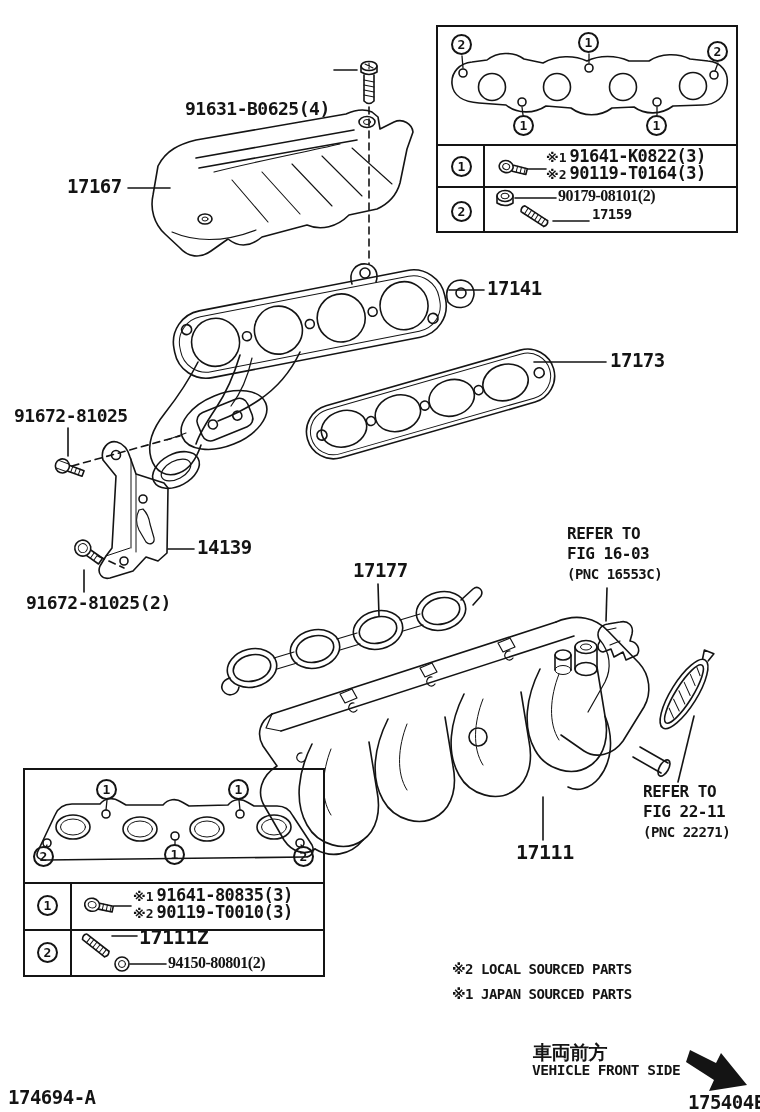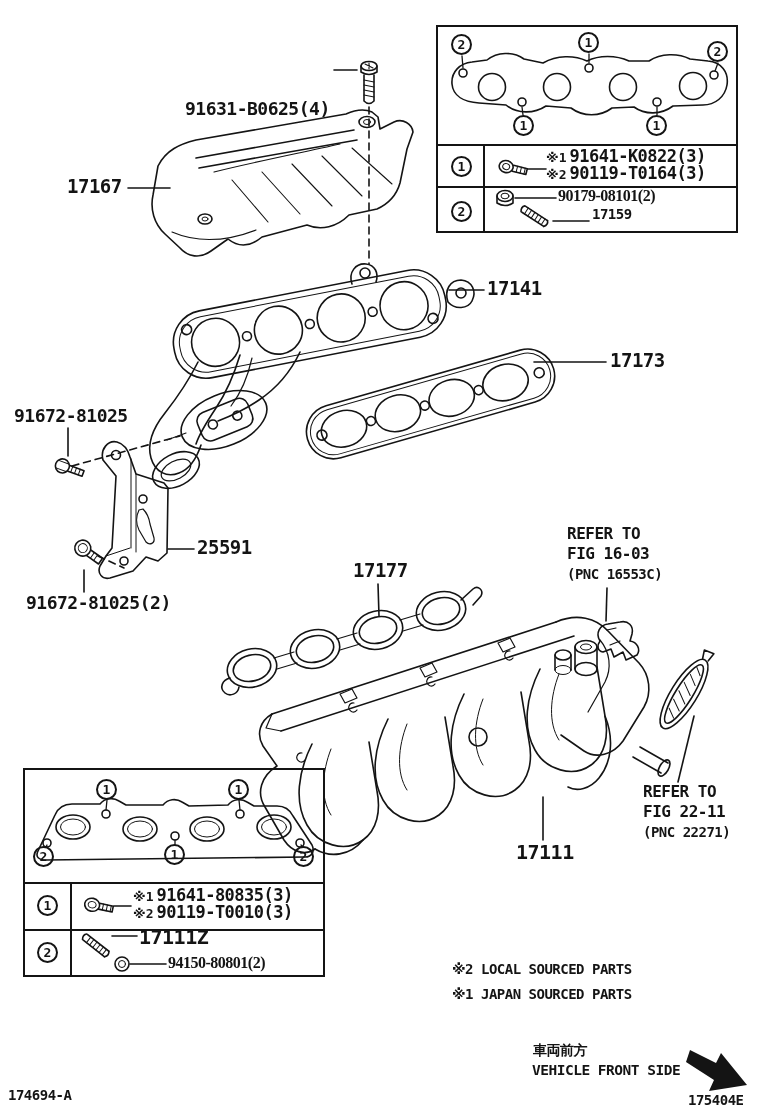--- a/index.html
+++ b/index.html
@@ -1,21 +1,21 @@
 <!DOCTYPE html>
 <html><head>
 <meta charset="utf-8">
 <style>
   html,body{margin:0;padding:0;background:#fff;}
   #canvas{position:relative;width:760px;height:1112px;background:#fff;overflow:hidden;
           font-family:"DejaVu Sans Mono","DejaVu Sans",monospace;color:#141414;}
   svg{position:absolute;left:0;top:0;}
   .lbl{position:absolute;font-weight:bold;white-space:nowrap;letter-spacing:-0.5px;line-height:1.05;}
   .f18{font-size:18px;} .f19{font-size:19px;} .f20{font-size:20px;} .f21{font-size:14px;}
-  .f17{font-size:16px;font-family:Liberation Serif, serif;} .f16{font-size:16px;} .f15{font-size:14px;} .f14{font-size:14px;}
+  .f17{font-size:16px;font-family:Liberation Serif, serif;} .f16{font-size:16px;} .f15{font-size:19px;} .f14{font-size:14px;}
   .refer div{line-height:20px;}
   .pbox{position:absolute;border:2px solid #141414;box-sizing:border-box;}
   .hl{position:absolute;height:2px;background:#141414;}
   .vl{position:absolute;width:2px;background:#141414;}
   .co{position:absolute;width:21px;height:21px;border:2px solid #141414;border-radius:50%;
       box-sizing:border-box;display:flex;align-items:center;justify-content:center;
       font-size:13px;font-weight:bold;background:transparent;}
   .pre{font-size:13px;font-weight:bold;margin-right:3px;}
   .num{font-size:17px;font-weight:bold;letter-spacing:-0.5px;}
   .rowline{position:absolute;white-space:nowrap;}
@@ -288,21 +288,21 @@
 <div class="pbox" style="left:23px;top:768px;width:302px;height:209px;"></div>
 <div class="hl" style="left:23px;top:882px;width:302px;"></div>
 <div class="hl" style="left:23px;top:929px;width:302px;"></div>
 <div class="vl" style="left:70px;top:882px;height:95px;"></div>
 
 <div class="lbl f18" style="left:185px;top:60px;margin-top:40px;">91631-B0625(4)</div>
 <div class="lbl f19" style="left:67px;top:177px;">17167</div>
 <div class="lbl f19" style="left:487px;top:279px;">17141</div>
 <div class="lbl f19" style="left:610px;top:351px;">17173</div>
 <div class="lbl f18" style="left:14px;top:407px;">91672-81025</div>
-<div class="lbl f19" style="left:197px;top:538px;">25591</div>
+<div class="lbl f19" style="left:197px;top:538px;">14139</div>
 <div class="lbl f18" style="left:26px;top:594px;">91672-81025(2)</div>
 <div class="lbl f19" style="left:353px;top:561px;">17177</div>
 <div class="lbl f20" style="left:516px;top:842px;">17111</div>
 
 <div class="lbl refer" style="left:567px;top:524px;">
   <div class="f16">REFER TO</div>
   <div class="f16">FIG 16-03</div>
   <div class="f14">(PNC 16553C)</div>
 </div>
 <div class="lbl refer" style="left:643px;top:782px;">

